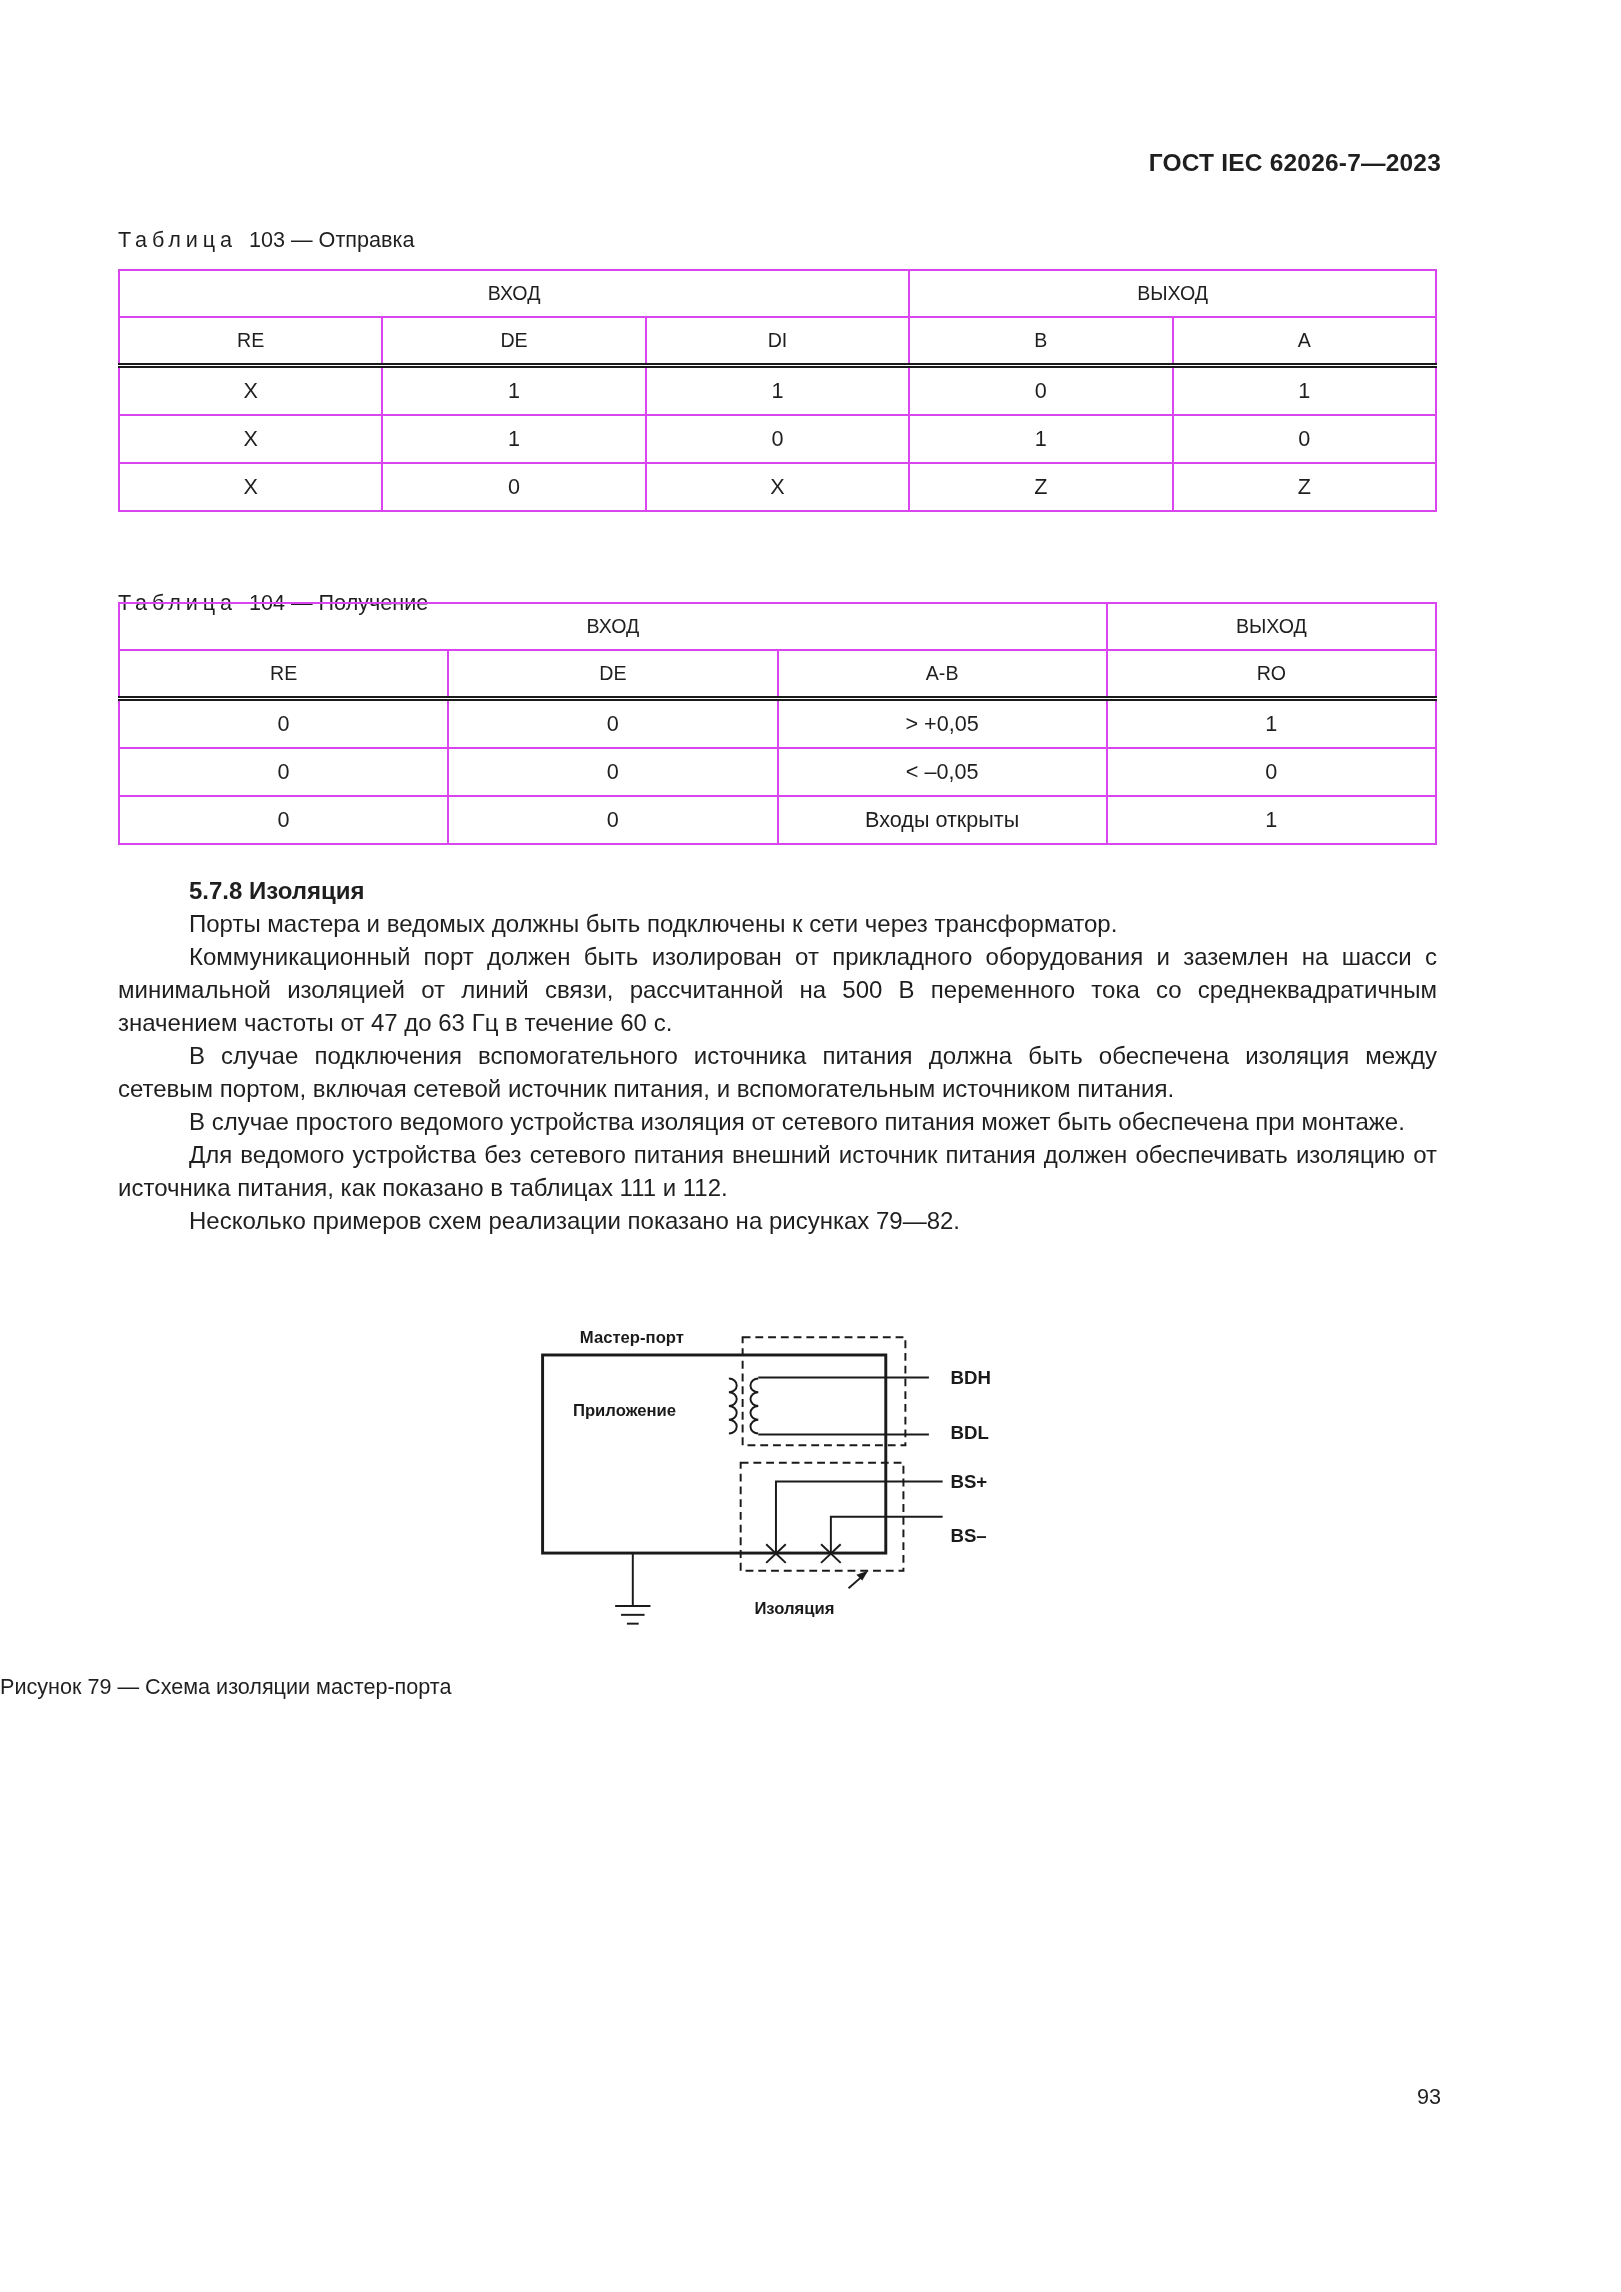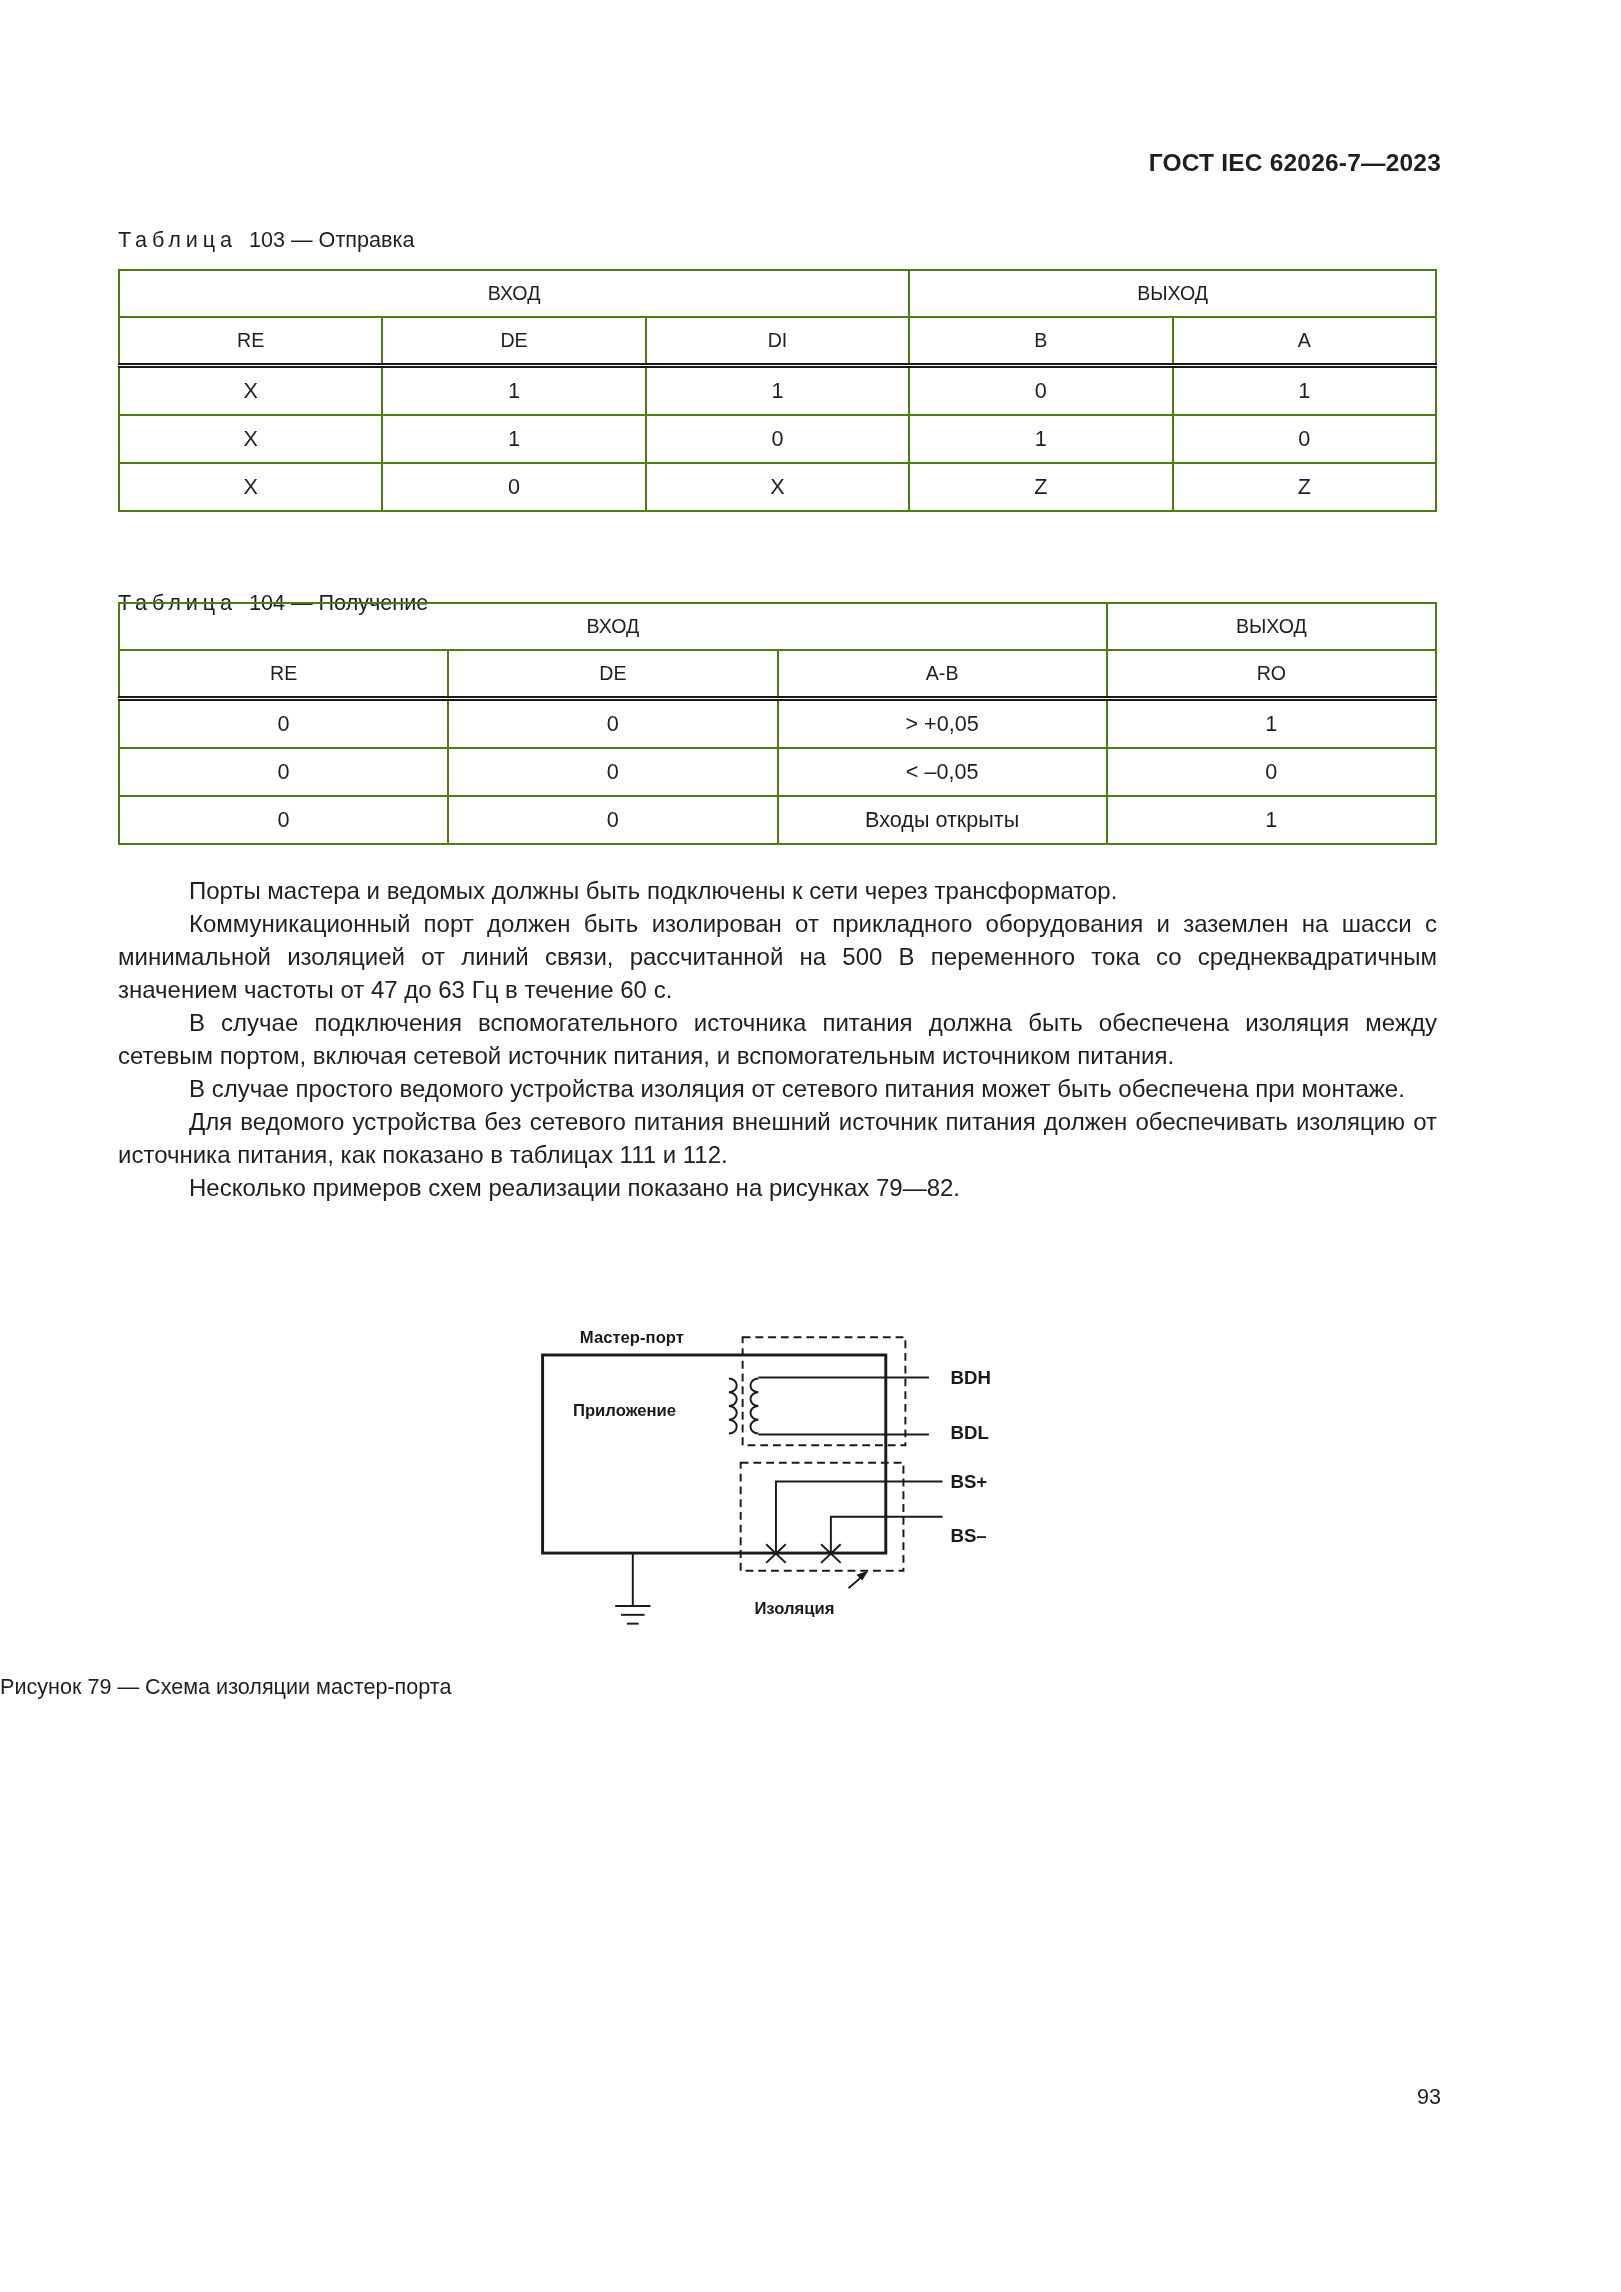--- a/index.html
+++ b/index.html
@@ -13,21 +13,21 @@
   }
   .table-caption {
     position: absolute; left: 118px; font-size: 21.6px;
   }
   .table-caption .spaced { letter-spacing: 4.9px; }
   table.gost {
     position: absolute; left: 118px; width: 1319px;
     border-collapse: collapse; font-size: 20.6px; table-layout: fixed;
   }
   table.gost td {
-    border: 2px solid #4d7c0f; text-align: center; vertical-align: middle;
+    border: 2px solid #d946ef; text-align: center; vertical-align: middle;
     padding: 0; height: 45px;
   }
   table.gost tr.grp td { height: 45px; font-size: 19.6px; }
   table.gost tr.head td { font-size: 19.6px; }
   table.gost tr.head td { border-bottom: 5.9px double #1a1a1a; }
   table.gost tr.row td { height: 46px; font-size: 21.6px; }
   table.gost { border: 2.9px solid #1a1a1a; }
 
   .section {
     position: absolute; left: 118px; width: 1319px; top: 874px;
@@ -133,20 +133,21 @@
   <tr class="row">
     <td>0</td>
     <td>0</td>
     <td>Входы открыты</td>
     <td>1</td>
   </tr>
 </tbody>
   </table>
 
 <div class="section">
+  <h3>5.7.8 Изоляция</h3>
   <p>Порты мастера и ведомых должны быть подключены к сети через трансформатор.</p>
   <p>Коммуникационный порт должен быть изолирован от прикладного оборудования и заземлен на шасси с минимальной изоляцией от линий связи, рассчитанной на 500 В переменного тока со среднеквадратичным значением частоты от 47 до 63 Гц в течение 60 с.</p>
   <p>В случае подключения вспомогательного источника питания должна быть обеспечена изоляция между сетевым портом, включая сетевой источник питания, и вспомогательным источником питания.</p>
   <p>В случае простого ведомого устройства изоляция от сетевого питания может быть обеспечена при монтаже.</p>
   <p>Для ведомого устройства без сетевого питания внешний источник питания должен обеспечивать изоляцию от источника питания, как показано в таблицах 111 и 112.</p>
   <p>Несколько примеров схем реализации показано на рисунках 79—82.</p>
 </div>
 
 <div class="figure">
   <svg width="510" height="353" viewBox="0 0 520 360" xmlns="http://www.w3.org/2000/svg">

